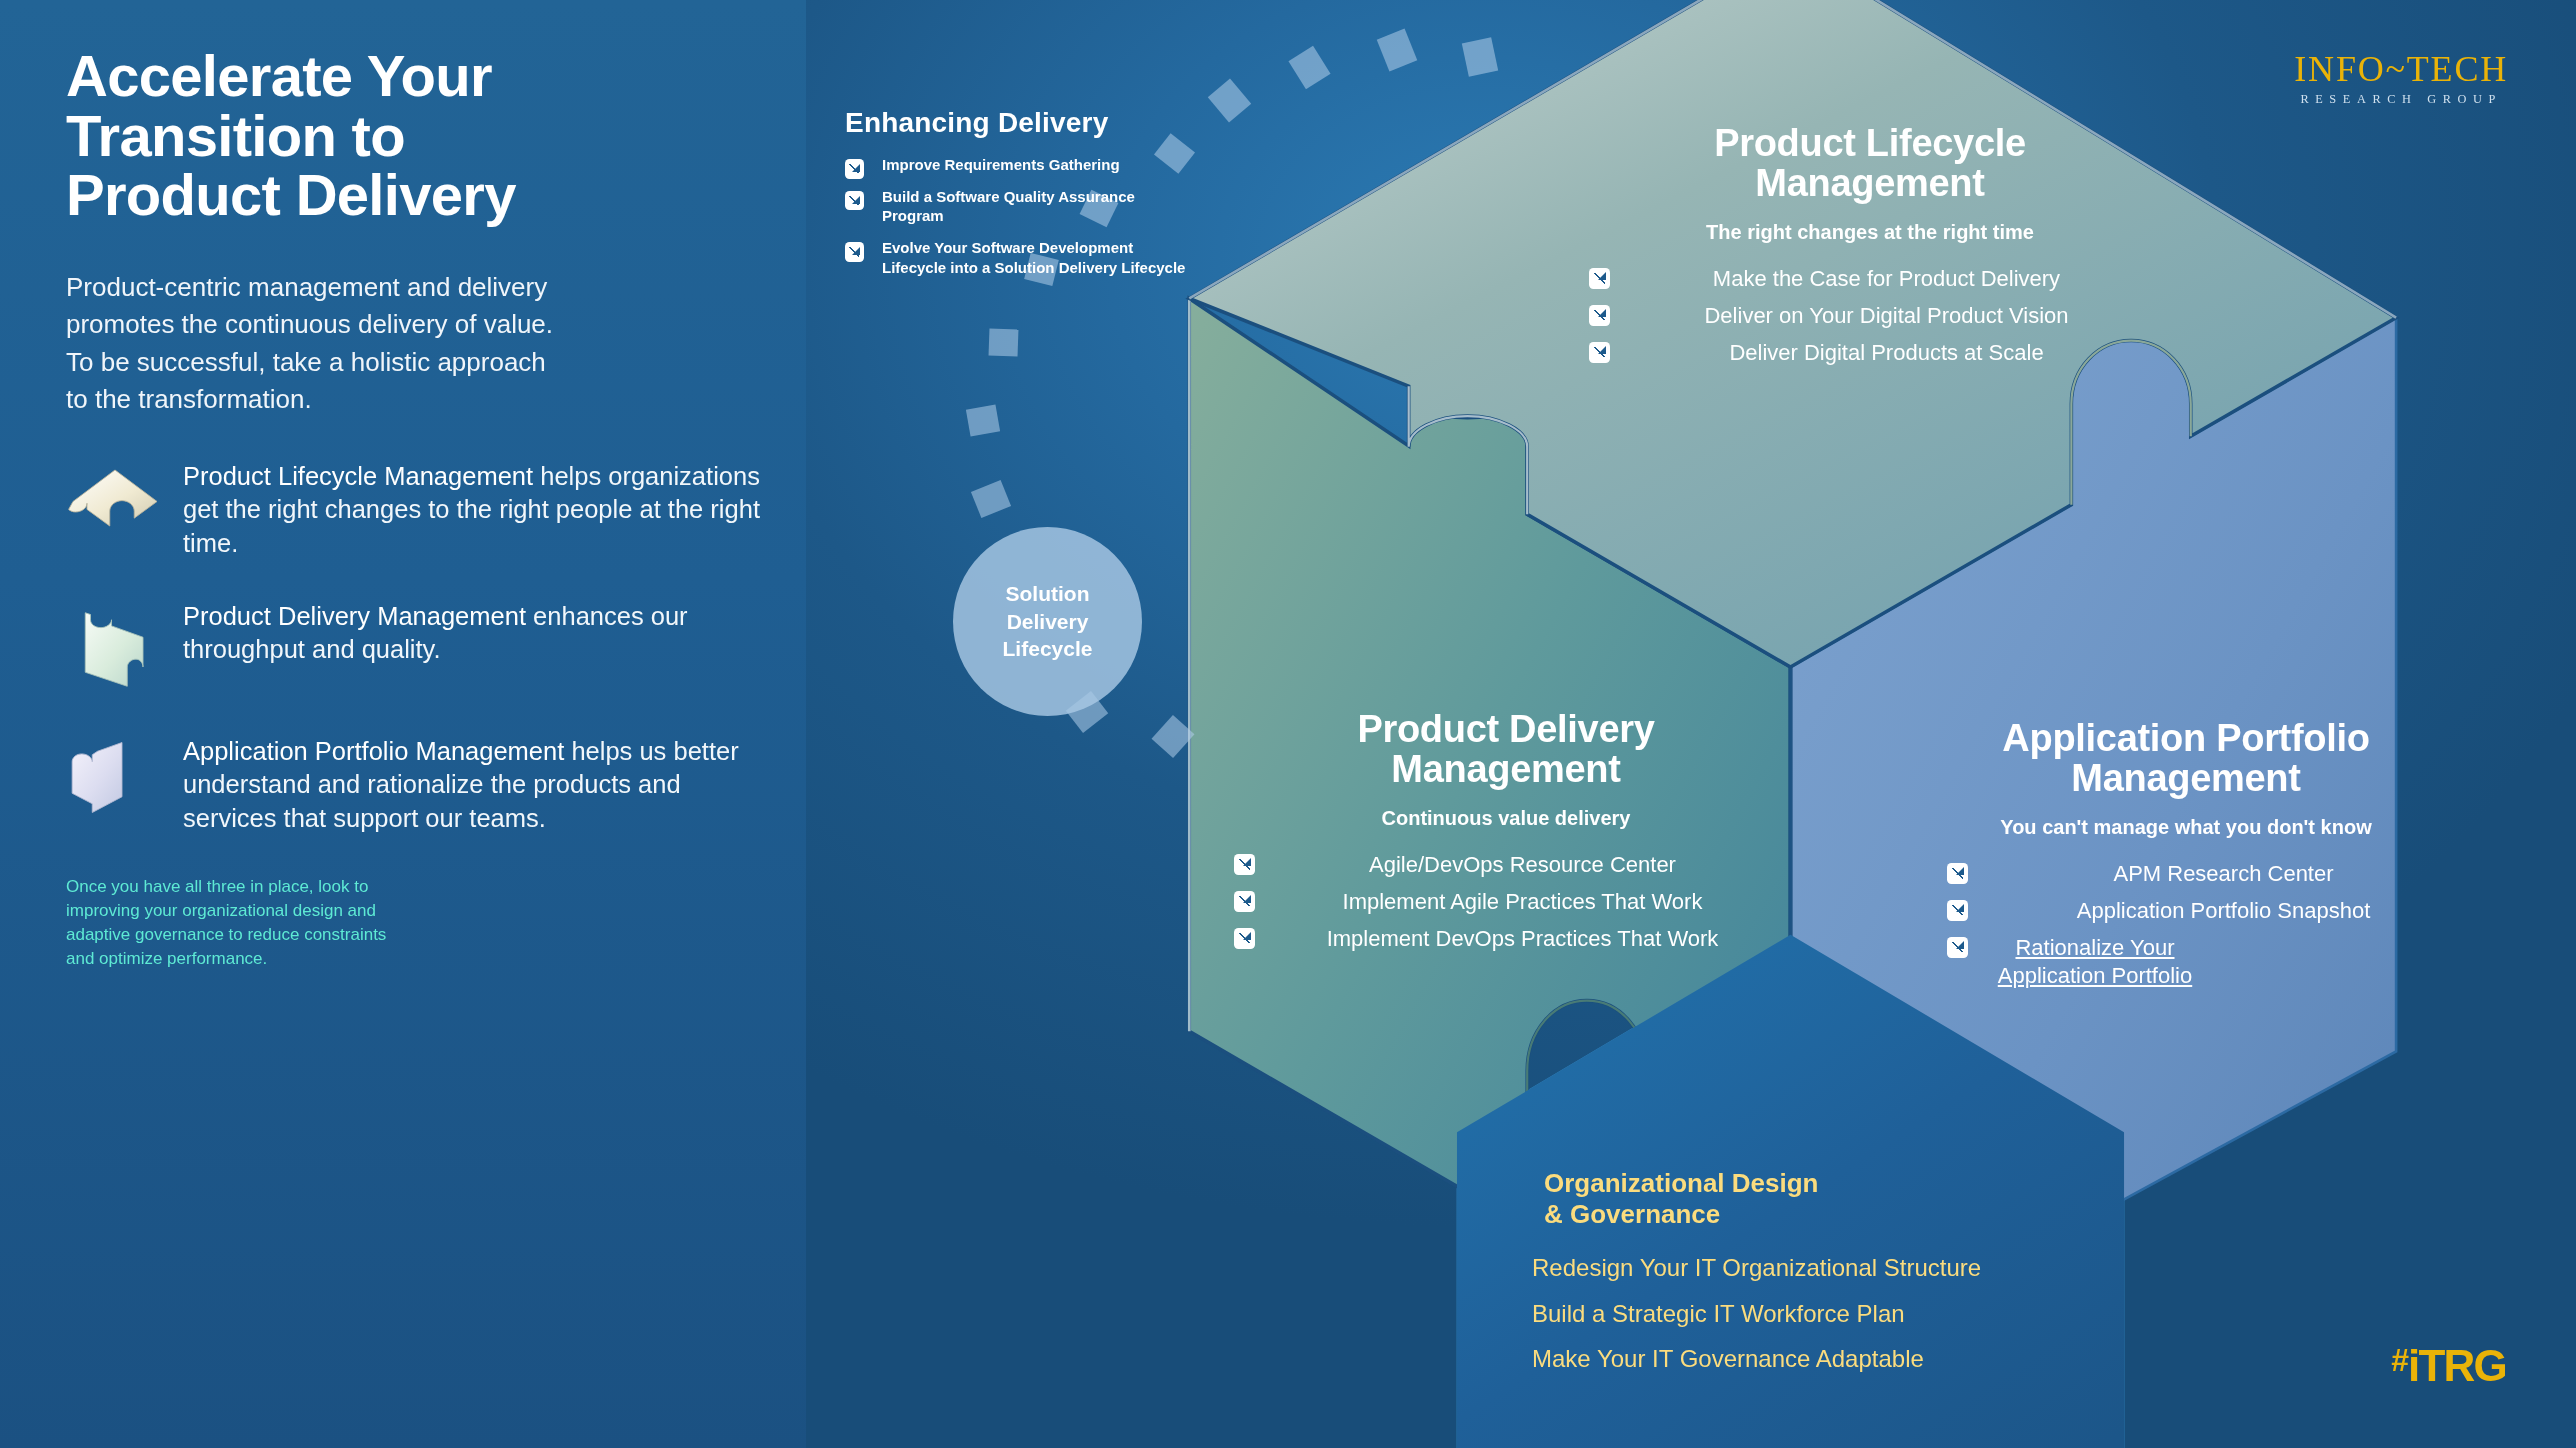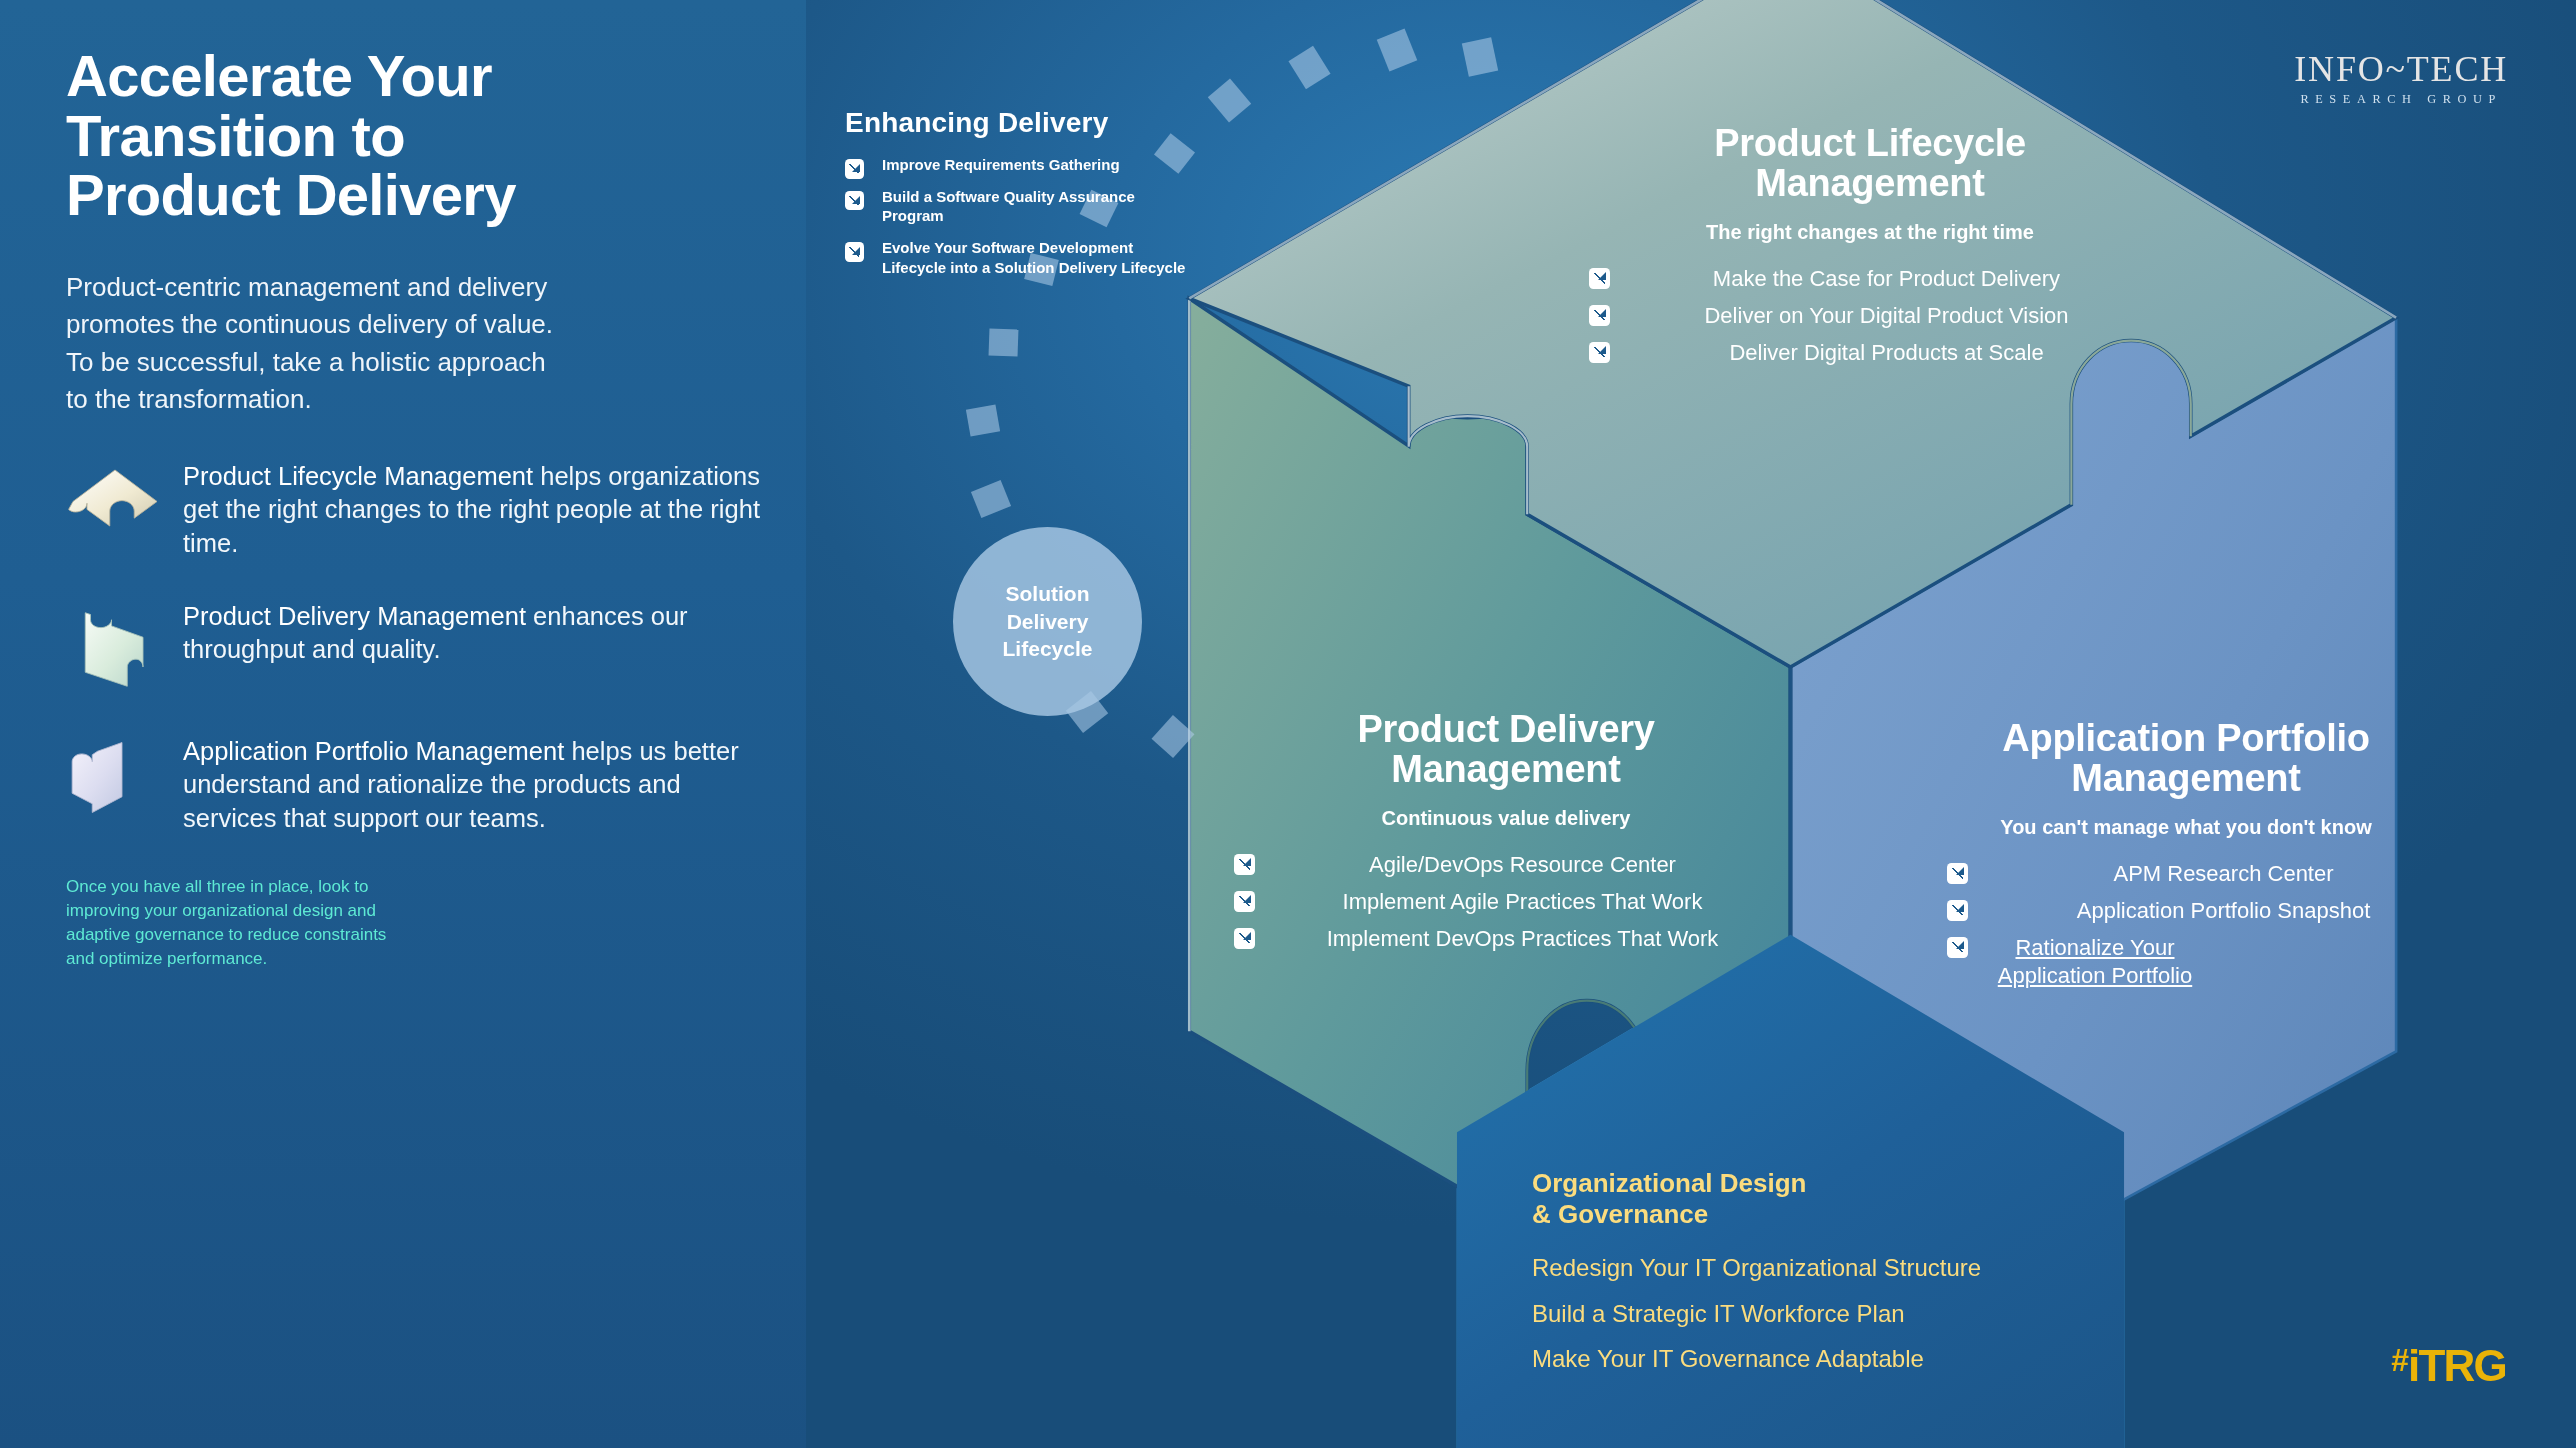--- a/index.html
+++ b/index.html
@@ -97,29 +97,29 @@
   .p-list { list-style:none; margin-top:21px; }
   .p-list li { position:relative; padding-left:33px; margin-bottom:8.8px;
     font-size:22px; color:#ffffff; line-height:1.28; font-weight:400; }
   .p-list li span { display:block; }
 
   #panel-plm { left:1589px; top:123px; width:562px; }
   #panel-pdm { left:1234px; top:709px; width:544px; }
   #panel-apm { left:1905px; top:718px; width:562px; }
 
   #panel-odg { position:absolute; left:1532px; top:1168px; width:632px; }
-  #odg-title { font-size:26px; font-weight:bold; color:#fbdc7e; line-height:1.18; }
+  #odg-title { font-size:26px; font-weight:bold; color:#fbdc7e; line-height:1.18;margin-left:12px; }
   #odg-title span { display:block; }
   #odg-list { list-style:none; margin-top:24.6px; }
   #odg-list li { font-size:24px; color:#fbdc7e; margin-bottom:17.6px; font-weight:400; }
 
   
   #logo-it { position:absolute; right:68px; top:51px; text-align:center; }
   #logo-it-main {
-    font-family:"Liberation Serif", serif; font-size:36px; color:#e5e5e5;
+    font-family:"Liberation Serif", serif; font-size:36px; color:#eab308;
     letter-spacing:1.8px; line-height:1;
   }
   #logo-it-sub {
     font-family:"Liberation Serif", serif; font-size:12.3px; color:#cfe0ee;
     letter-spacing:6.6px; margin-top:6.1px; line-height:1;
   }
   #logo-itrg {
     position:absolute; right:70px; bottom:58px;
     font-size:44px; font-weight:bold; color:#eab308; letter-spacing:-1.8px;
   }

